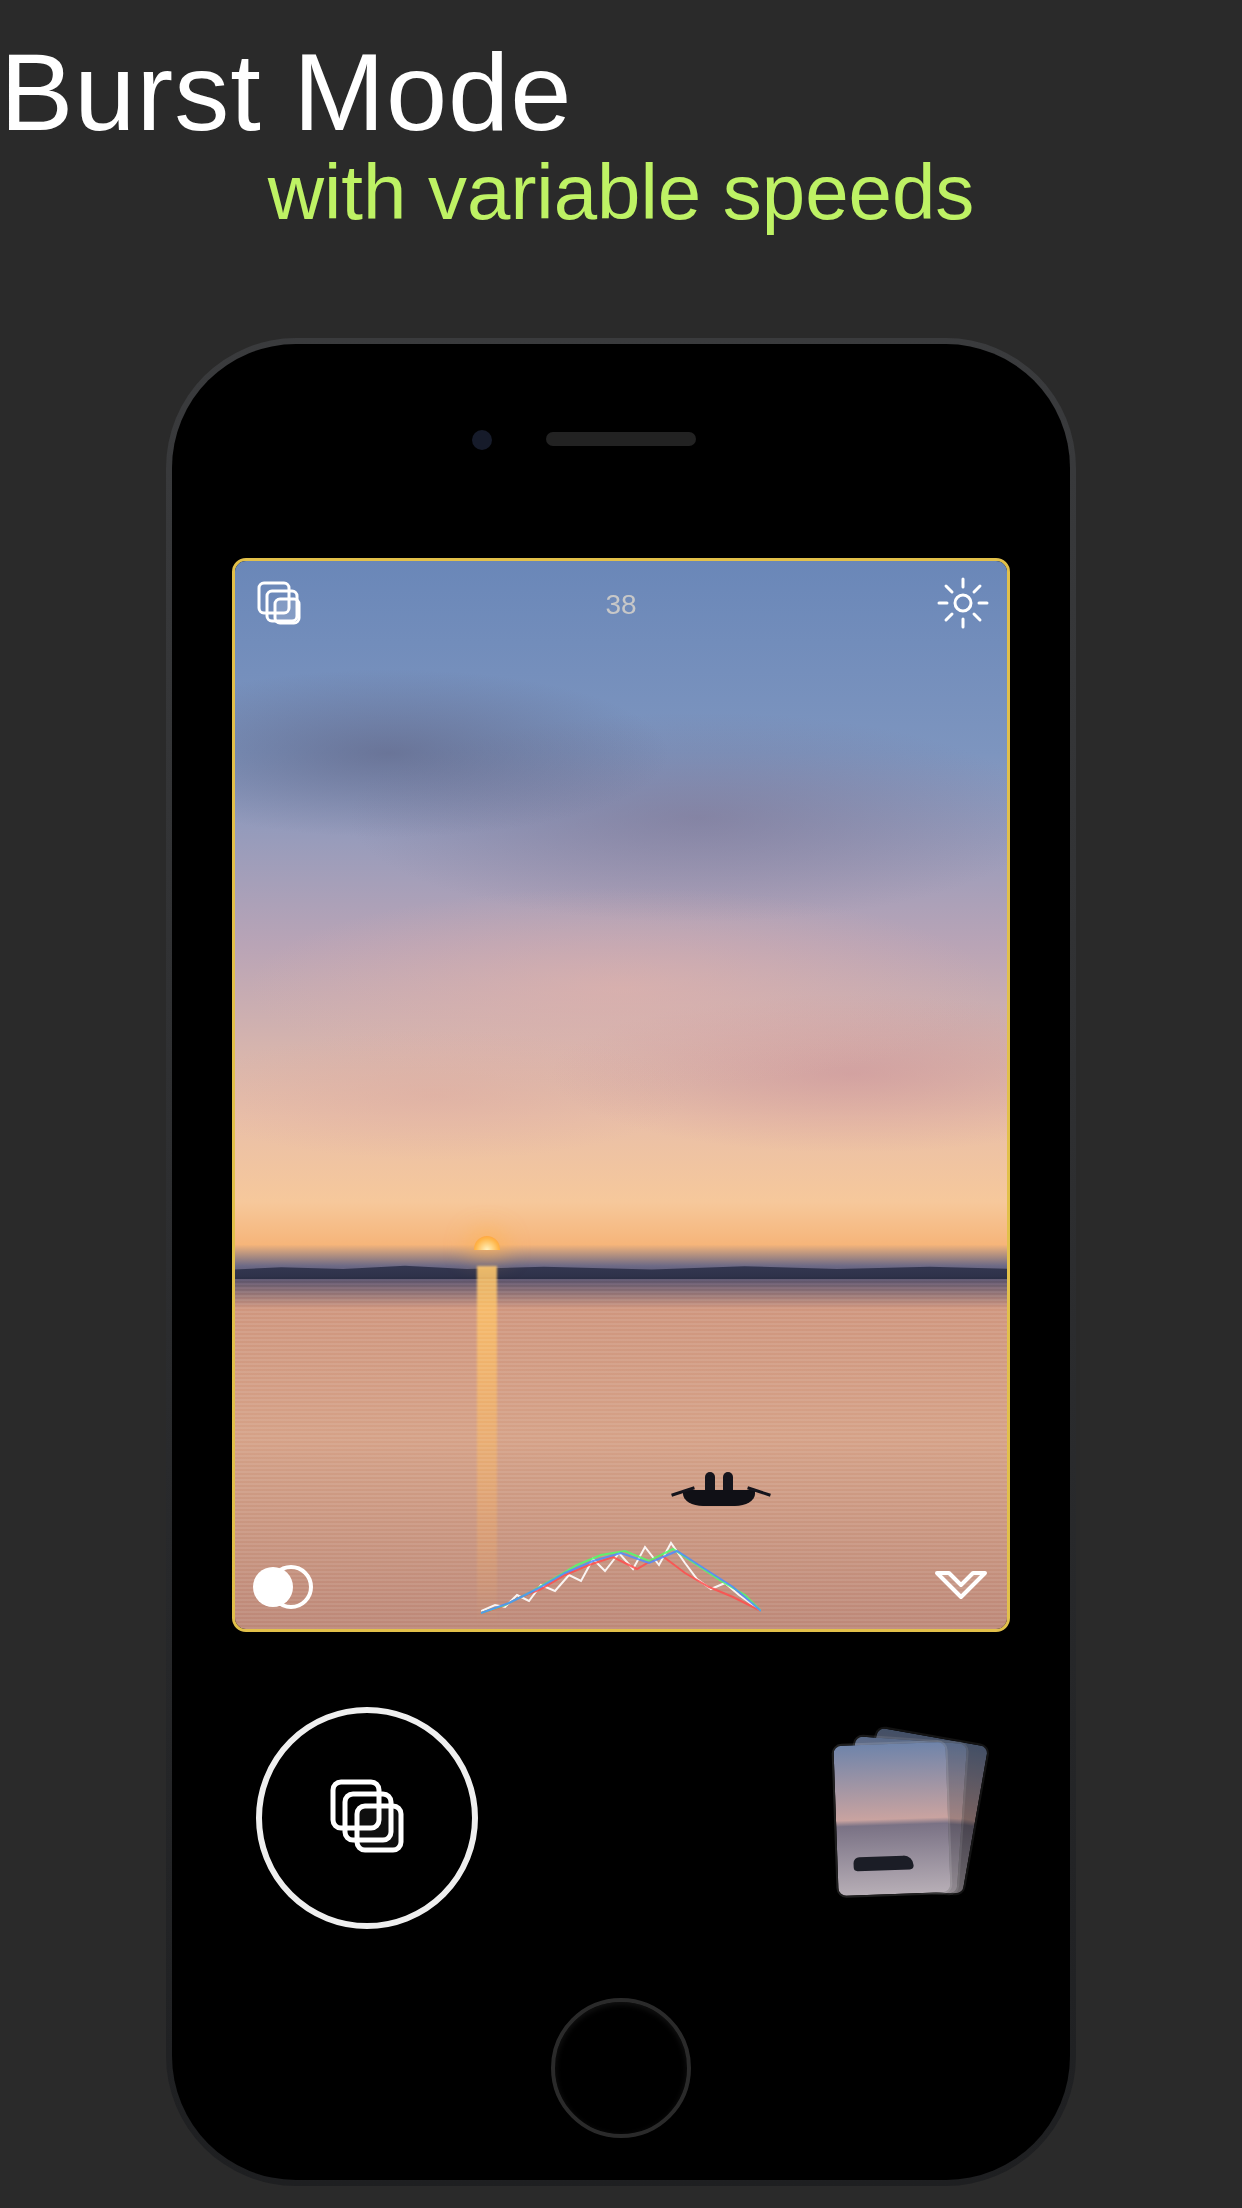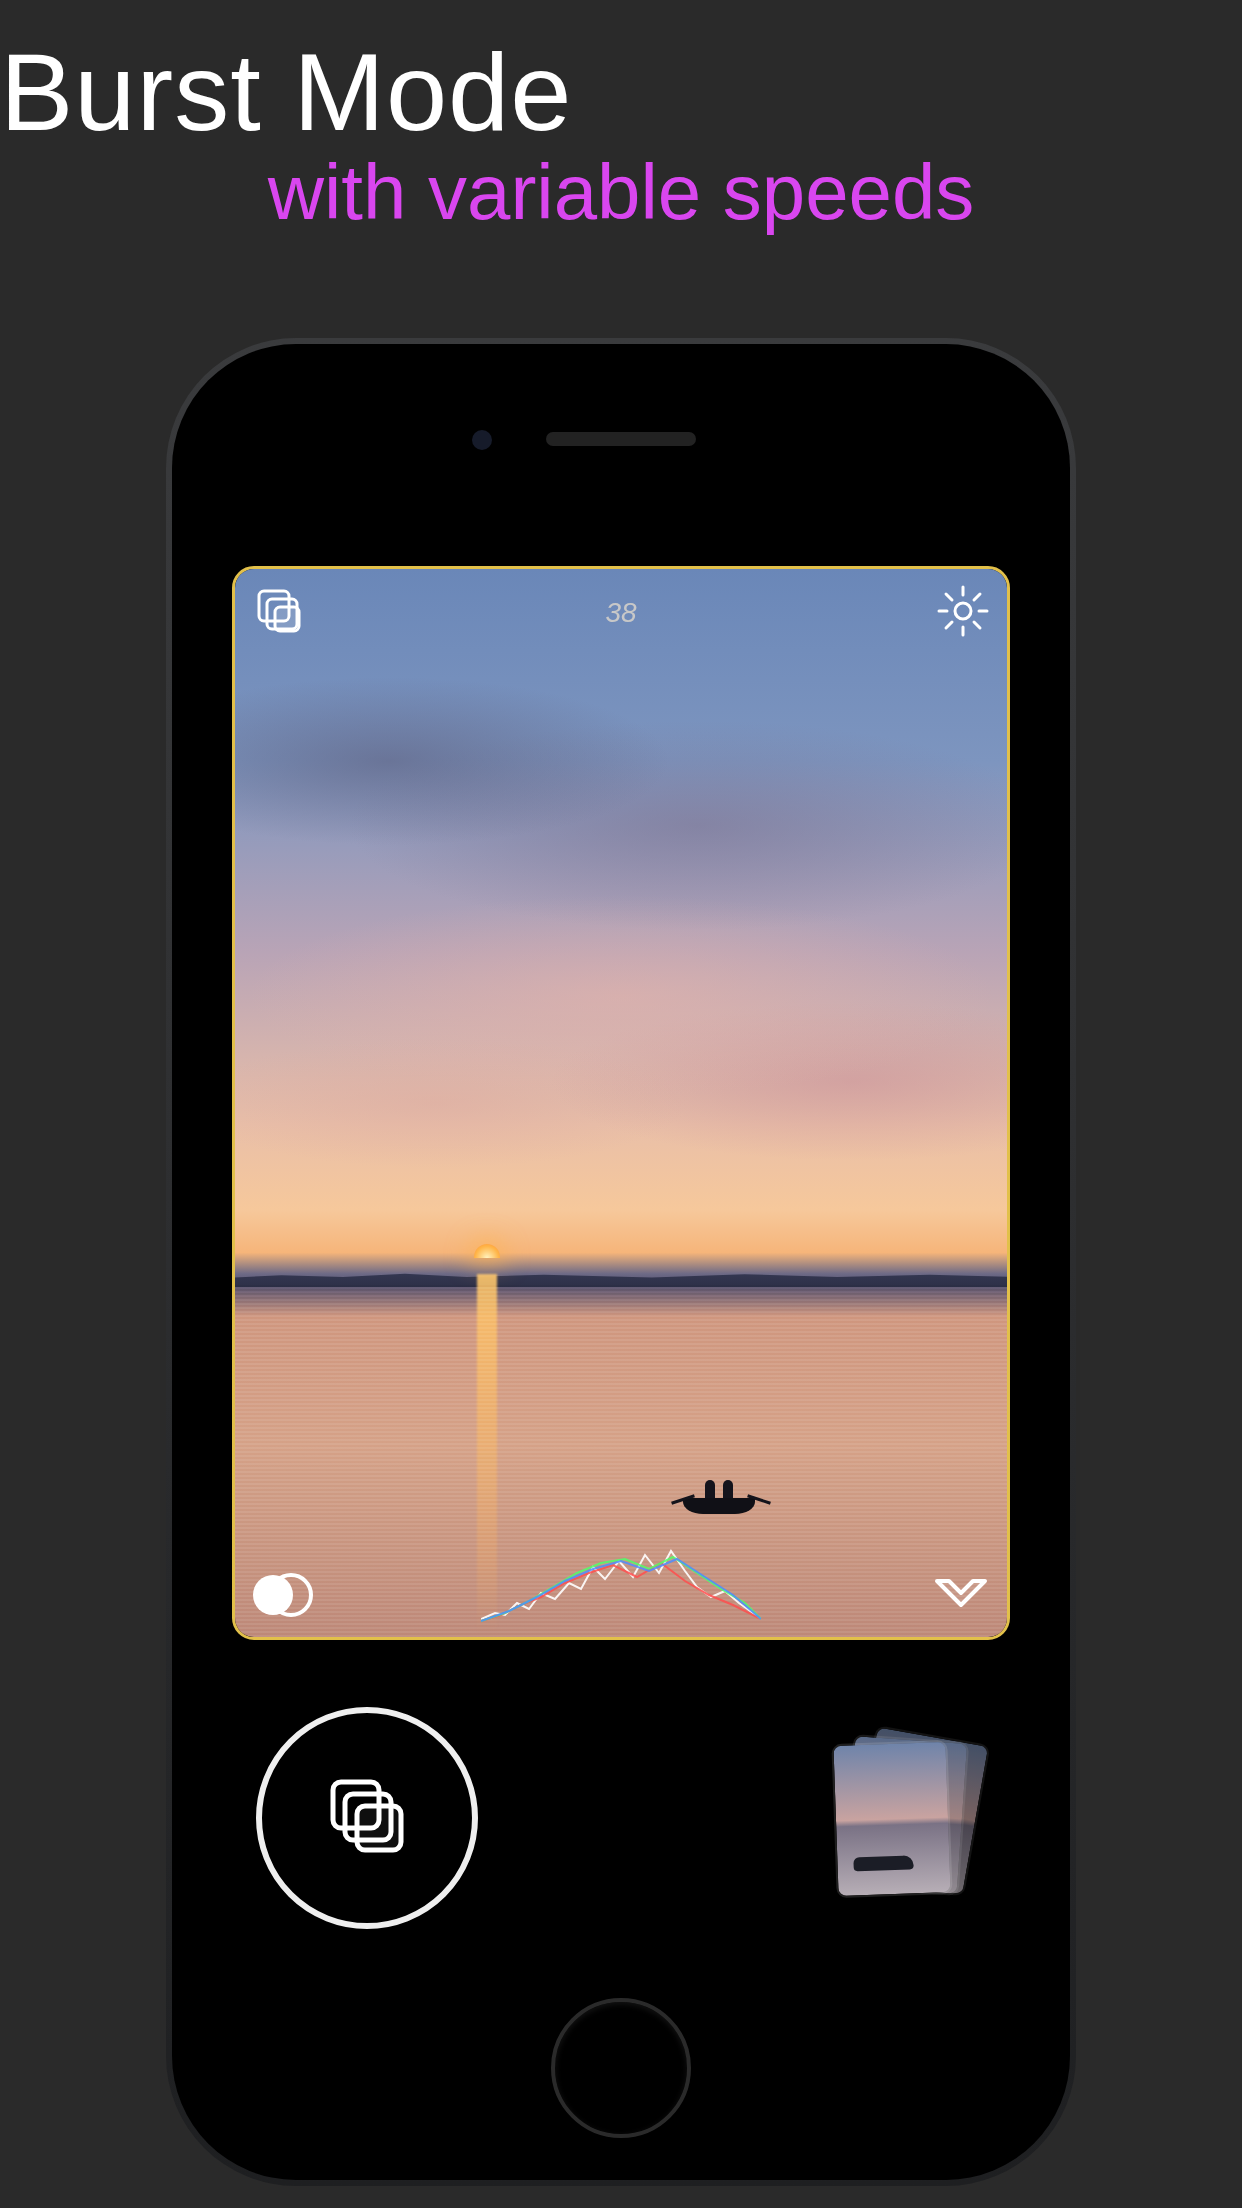--- a/index.html
+++ b/index.html
@@ -1,28 +1,28 @@
 <!DOCTYPE html>
 <html><head>
 <meta charset="utf-8">
 <style>
   html,body{margin:0;padding:0;width:1242px;height:2208px;background:#2a2a2a;font-family:-apple-system,"Helvetica Neue",Arial,sans-serif;overflow:hidden;}
   .page{width:1242px;height:2208px;position:relative;}
   .headline{color:#fff;text-align:left;font-weight:300;font-size:110px;padding-top:28px;letter-spacing:1px;}
-  .subhead{color:#d946ef;text-align:center;font-weight:300;font-size:78px;margin-top:-8px;}
+  .subhead{color:#bef264;text-align:center;font-weight:300;font-size:78px;margin-top:-8px;}
   
   .phone{position:absolute;left:50%;transform:translateX(-50%);top:338px;width:910px;height:1848px;border-radius:130px;background:linear-gradient(180deg,#3a3b3d,#1e1f21);padding:6px;box-sizing:border-box;}
   .phone-inner{width:100%;height:100%;border-radius:124px;background:#000;position:relative;overflow:hidden;}
   .speaker{position:absolute;top:88px;left:50%;transform:translateX(-50%);width:150px;height:14px;border-radius:7px;background:#222;}
   .sensor{position:absolute;top:86px;left:300px;width:20px;height:20px;border-radius:50%;background:#161b2a;}
   .home{position:absolute;bottom:42px;left:50%;transform:translateX(-50%);width:132px;height:132px;border-radius:50%;border:4px solid #2a2a2a;box-shadow:inset 0 2px 6px rgba(255,255,255,.08);}
   
   .screen{position:absolute;top:208px;left:50px;right:50px;bottom:220px;background:#000;}
   
-  .vf{position:absolute;top:14px;left:10px;right:10px;height:1068px;border:3px solid #e2c04a;border-radius:22px;overflow:hidden;font-style:italic;}
+  .vf{position:absolute;top:6px;left:10px;right:10px;height:1068px;border:3px solid #e2c04a;border-radius:14px;overflow:hidden;}
   .sky{position:absolute;inset:0;background:linear-gradient(180deg,#6a87b8 0%,#7d95bf 18%,#b9a4b6 36%,#e9bfa8 52%,#f6c89b 60%,#f6b57a 64%,#6d6a86 66%,#54516f 67%,#d29b84 70%,#d7a68d 82%,#c08e7e 100%);}
   .clouds{position:absolute;inset:0;background:
      radial-gradient(400px 120px at 20% 18%,rgba(90,90,120,.55),transparent 70%),
      radial-gradient(500px 150px at 60% 24%,rgba(120,110,140,.5),transparent 70%),
      radial-gradient(520px 140px at 50% 40%,rgba(230,180,170,.55),transparent 72%),
      radial-gradient(420px 110px at 80% 48%,rgba(200,140,150,.5),transparent 72%),
      radial-gradient(350px 90px at 26% 50%,rgba(220,170,160,.5),transparent 72%);}
   .sun{position:absolute;left:31%;top:63.2%;width:26px;height:14px;border-radius:14px 14px 0 0;background:radial-gradient(circle at 50% 100%,#fff3c0,#ffb64a 60%,#ff8a2a);box-shadow:0 0 22px 6px rgba(255,180,80,.6);}
   .sunstreak{position:absolute;left:31%;top:66%;width:20px;height:360px;transform:translateX(3px);background:linear-gradient(180deg,rgba(255,200,110,.9),rgba(255,190,100,.55) 40%,rgba(255,180,100,.25) 80%,transparent);filter:blur(1px);}
   .hills{position:absolute;left:0;right:0;top:65%;height:24px;background:linear-gradient(180deg,#3a3c58,#2d3048);clip-path:polygon(0 60%,6% 50%,14% 58%,22% 44%,30% 58%,40% 48%,54% 60%,66% 46%,78% 58%,90% 48%,100% 56%,100% 100%,0 100%);}

